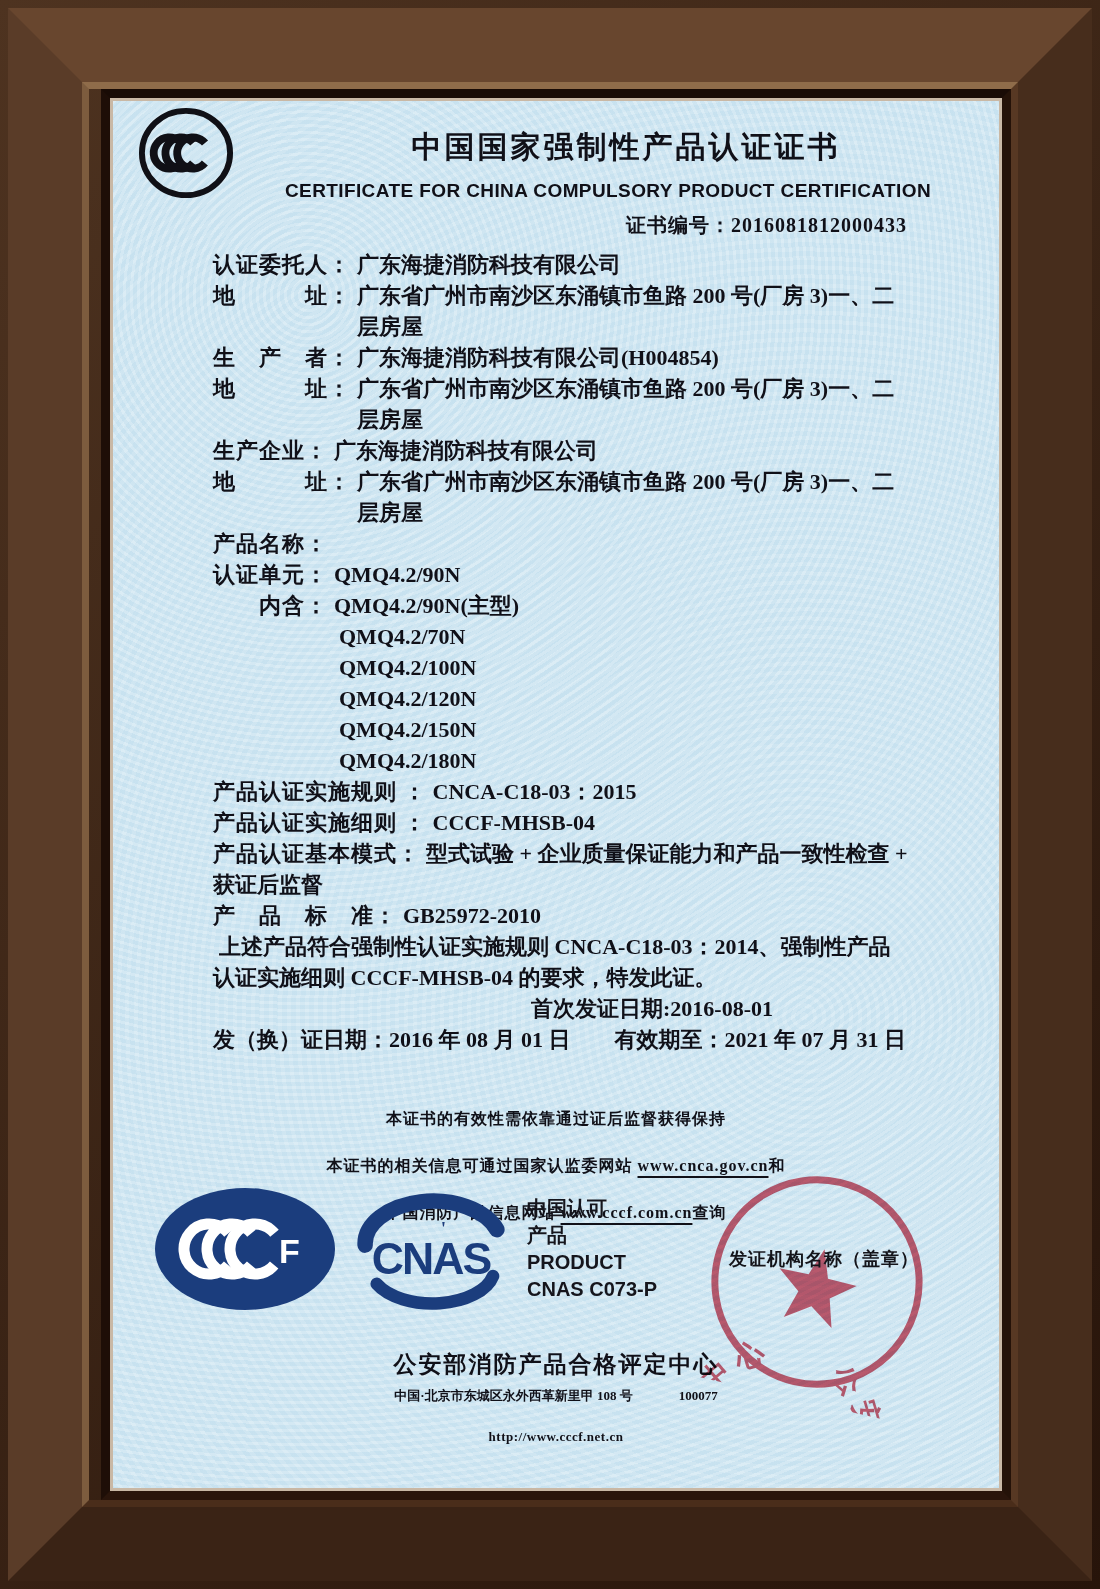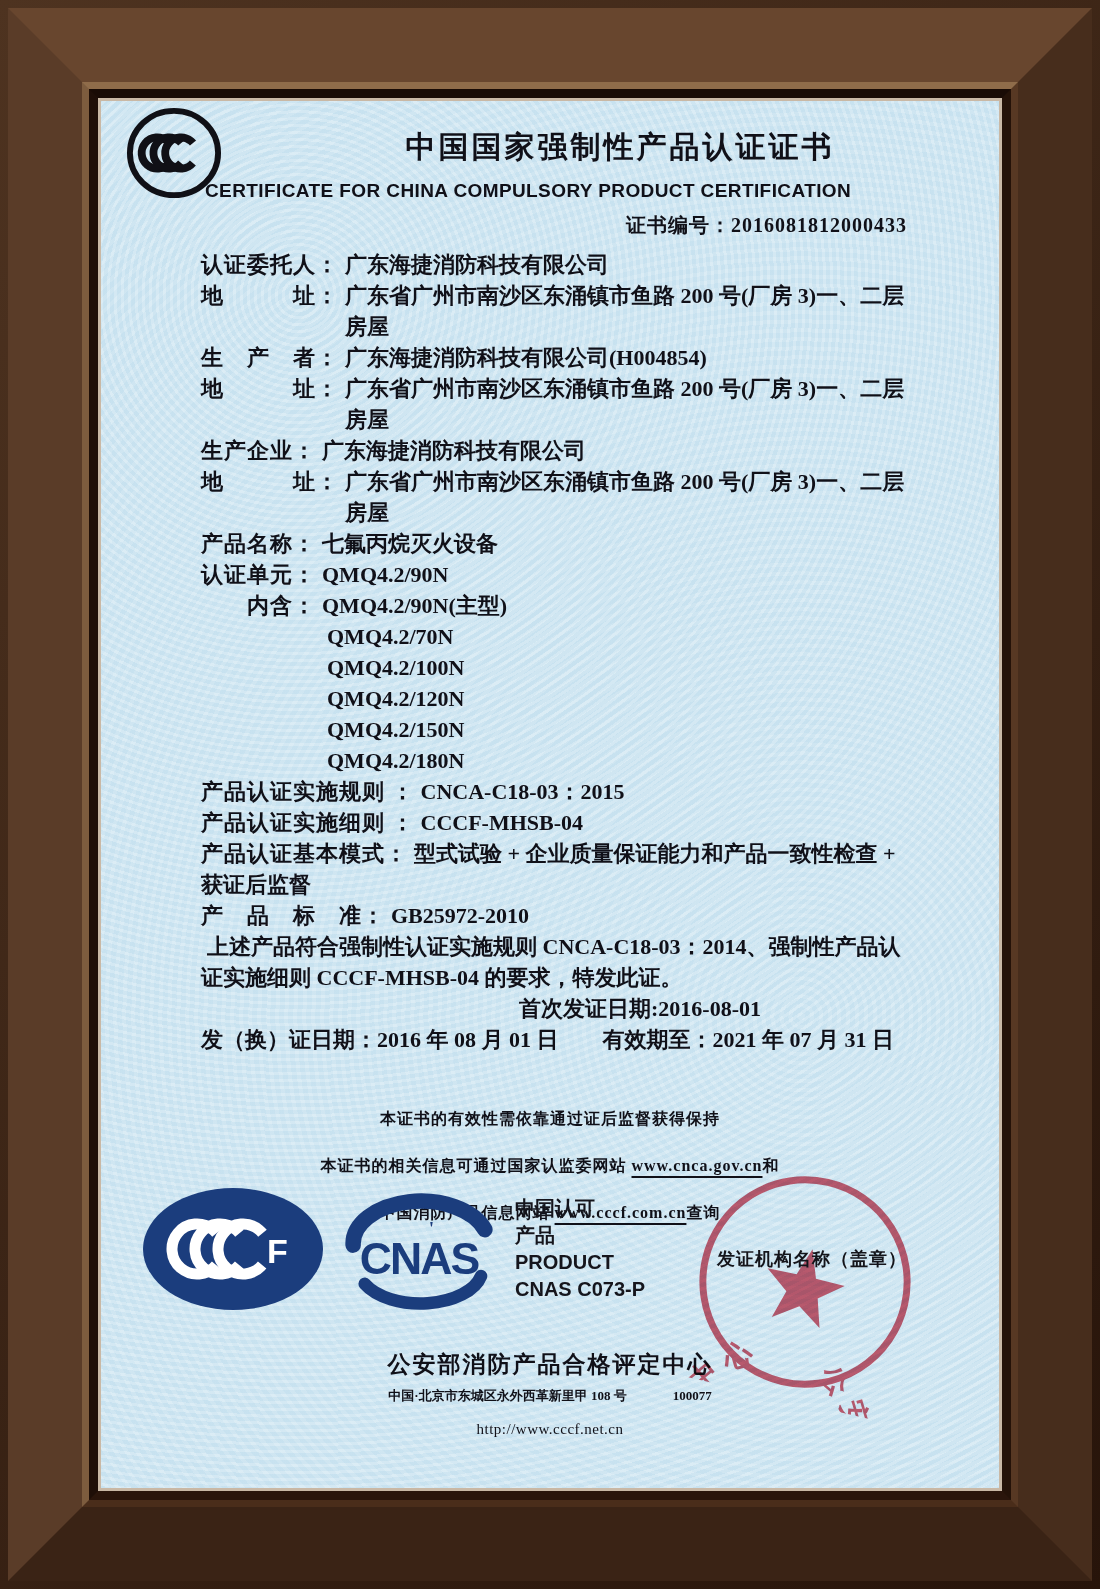--- a/index.html
+++ b/index.html
@@ -10,38 +10,38 @@
     color:#101018;
   }
   
   .frame{box-sizing:border-box;width:1100px;height:1589px;padding:8px;
     background:linear-gradient(135deg,#4e3320,#27140a);}
   .f2{box-sizing:border-box;width:100%;height:100%;border:74px solid;
     border-top-color:#68462e;border-left-color:#5a3c28;
     border-right-color:#472d1c;border-bottom-color:#3a2315;}
   .f3{box-sizing:border-box;width:100%;height:100%;border:7px solid;
     border-top-color:#8f6c4a;border-left-color:#7d5c3e;
-    border-right-color:#573823;border-bottom-color:#4a2d1a;}
+    border-right-color:#573823;border-bottom-color:#4a2d1a;padding-left:12px;}
   .f4{box-sizing:border-box;width:100%;height:100%;border:9px solid;
     border-top-color:#190b05;border-left-color:#1e0e07;
     border-right-color:#241208;border-bottom-color:#2a150b;}
   .paper-wrap{box-sizing:border-box;width:100%;height:100%;border:3px solid #c9b8a5;}
   .paper{
     box-sizing:border-box;position:relative;width:100%;height:100%;overflow:hidden;
     background-color:#cfe6f2;
     background-image:
       repeating-radial-gradient(circle at 22% 14%, rgba(255,255,255,.16) 0 3px, rgba(165,205,228,.10) 3px 7px),
       repeating-radial-gradient(circle at 78% 66%, rgba(255,255,255,.10) 0 4px, rgba(165,208,230,.08) 4px 9px);
   }
   
   .header{position:relative;padding-top:26px;}
   .ccc-logo{position:absolute;left:24px;top:4px;}
   .title-cn{text-align:center;padding-left:140px;font-size:30px;font-weight:bold;
     letter-spacing:3px;margin:0 0 12px;}
-  .title-en{padding-left:104px;font-size:19px;font-weight:bold;
+  .title-en{text-align:center;padding-left:104px;font-size:19px;font-weight:bold;
     font-family:"Liberation Sans","DejaVu Sans",sans-serif;letter-spacing:.4px;margin:0 0 10px;}
   .cert-no{text-align:right;padding-right:92px;font-size:20px;font-weight:bold;letter-spacing:1px;}
   
   .body-block{margin:10px 90px 0 100px;font-size:22px;line-height:31px;}
   .row{display:flex;}
   .row .lbl{font-weight:bold;white-space:pre;letter-spacing:1px;flex:0 0 auto;}
   .row .val{padding-left:6px;flex:1;font-weight:600;}
   .row.model{padding-left:120px;}
   .row.para{display:block;}
   .row.para .lbl,.row.para .val{display:inline;}
@@ -60,21 +60,21 @@
   
   .stamp{position:absolute;left:585px;top:1062px;width:238px;height:238px;
     transform:rotate(13deg);opacity:.85;mix-blend-mode:multiply;z-index:2;}
   .stamp-label{position:absolute;left:588px;top:1146px;width:246px;text-align:center;
     font-size:18px;font-weight:bold;letter-spacing:1px;color:#14141a;z-index:3;}
   
   .org-footer{position:absolute;left:0;top:1248px;width:100%;text-align:center;}
   .org-name{font-size:23px;font-weight:bold;letter-spacing:2px;}
   .org-addr{margin-top:7px;font-size:13px;font-weight:bold;}
   .org-addr .post{margin-left:46px;}
-  .org-url{margin-top:16px;font-size:15px;font-weight:normal;letter-spacing:.5px;}
+  .org-url{margin-top:24px;font-size:13px;font-weight:bold;letter-spacing:.5px;}
 </style>
 </head>
 <body>
 
 <div class="frame">
  <div class="f2">
   <div class="f3">
    <div class="f4">
     <div class="paper-wrap">
      <div class="paper">
@@ -116,21 +116,20 @@
                   <div class="row hang">
                     <span class="lbl">生产企业：</span>
                     <span class="val">广东海捷消防科技有限公司</span>
                   </div>
                   <div class="row hang">
                     <span class="lbl">地　　　址：</span>
                     <span class="val">广东省广州市南沙区东涌镇市鱼路 200 号(厂房 3)一、二层房屋</span>
                   </div>
                   <div class="row hang">
                     <span class="lbl">产品名称：</span>
-                    <span class="val">七氟丙烷灭火设备</span>
                   </div>
                   <div class="row hang">
                     <span class="lbl">认证单元：</span>
                     <span class="val">QMQ4.2/90N</span>
                   </div>
                   <div class="row hang">
                     <span class="lbl">　　内含：</span>
                     <span class="val">QMQ4.2/90N(主型)</span>
                   </div>
                   <div class="row model">

